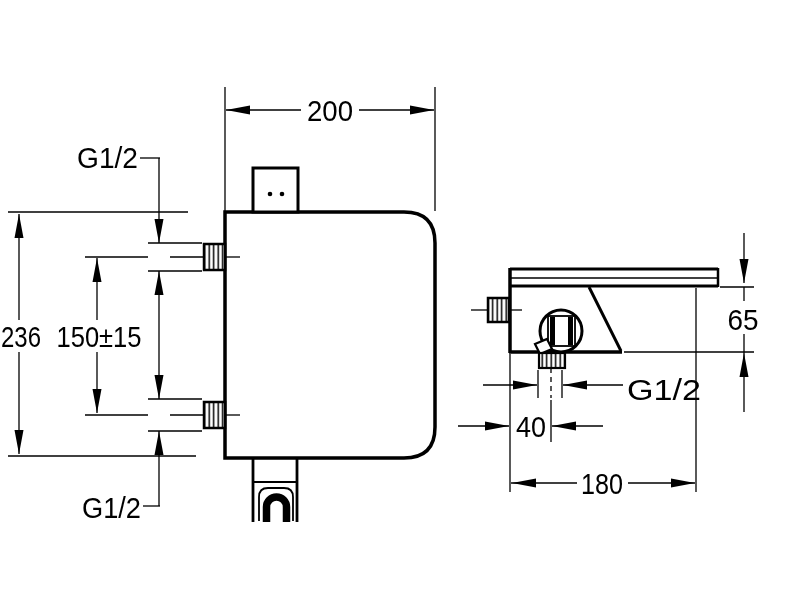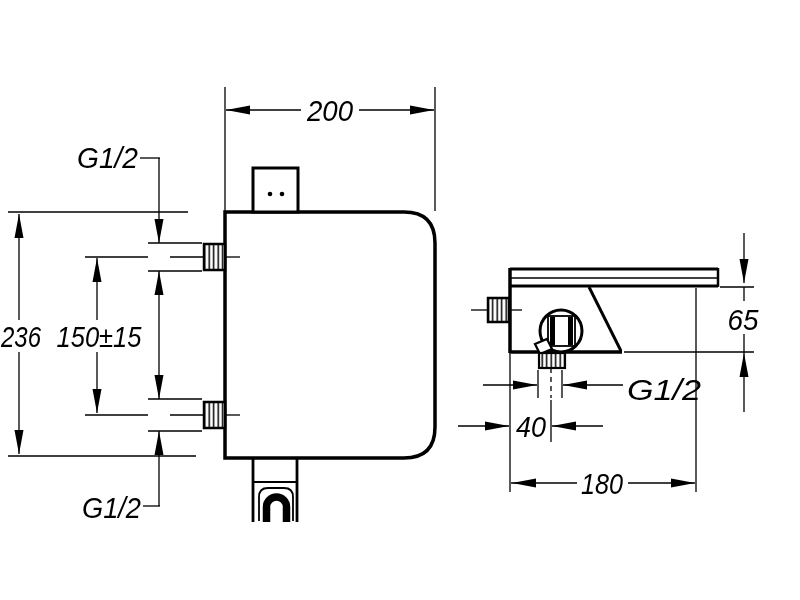--- a/index.html
+++ b/index.html
@@ -8,21 +8,20 @@
     background: #ffffff;
     width: 800px;
     height: 600px;
     overflow: hidden;
   }
   .sheet {
     width: 732px;
     height: 600px;
     background: #ffffff;
     position: relative;
-    font-style: italic;
   }
   svg { display: block; }
   text.dim {
     font-family: "Liberation Sans", "DejaVu Sans", sans-serif;
     font-size: 30px;
     fill: #000000;
   }
 </style>
 </head>
 <body>

